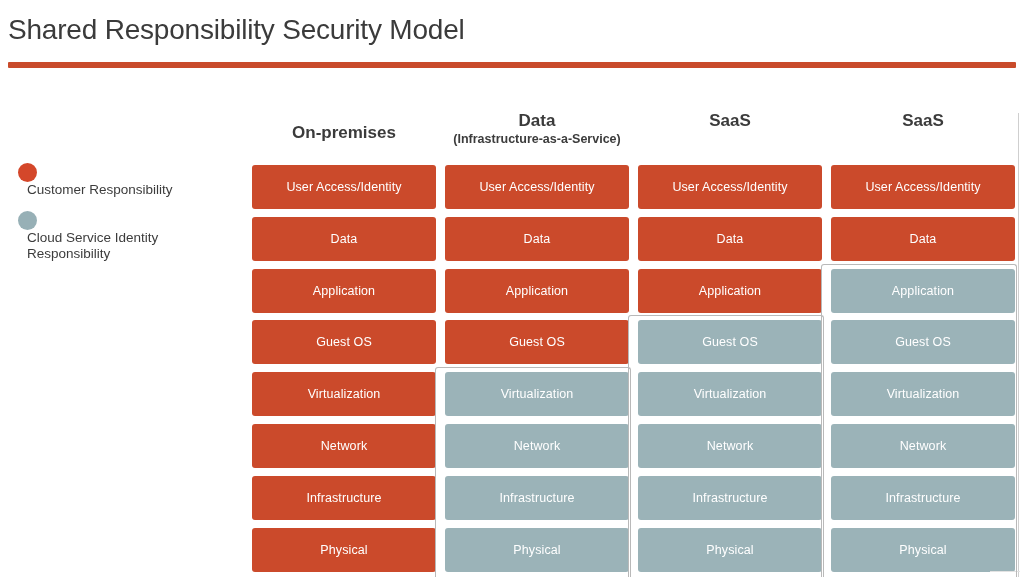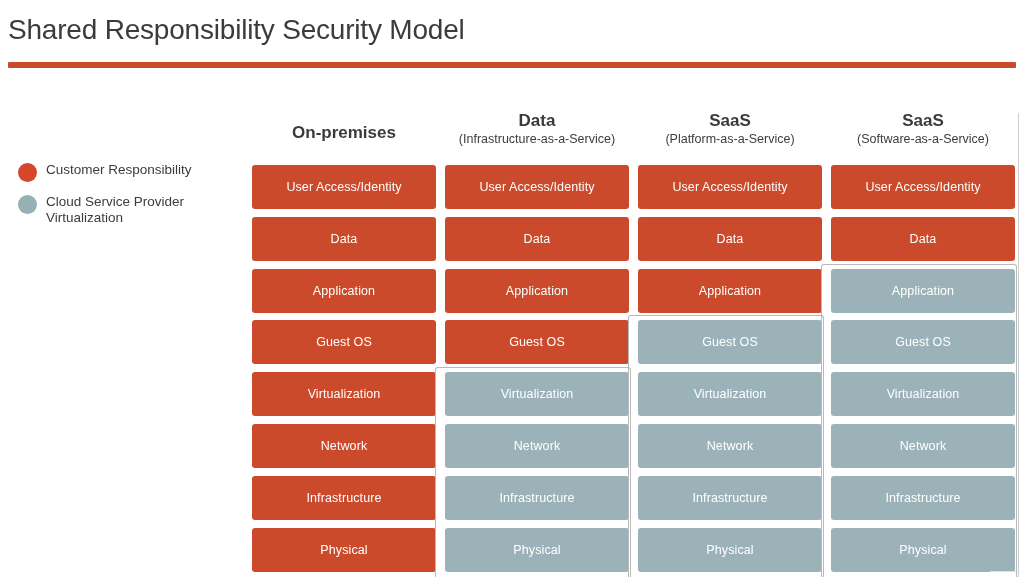--- a/index.html
+++ b/index.html
@@ -31,20 +31,21 @@
   
   #legend{
     position:absolute;
     left:18px; top:162px;
     width:225px;
   }
   .legend-row{
     display:flex;
     align-items:flex-start;
     margin-bottom:12px;
+    flex-direction:column;
   }
   .legend-dot{
     width:19px;height:19px;
     border-radius:50%;
     flex:0 0 auto;
     margin-top:1px;
   }
   .legend-dot.customer{background:#d4472a;}
   .legend-dot.provider{background:#97b0b6;}
   .legend-label{
@@ -77,21 +78,21 @@
   }
   .col-head .abbr{
     font-size:17px;
     font-weight:bold;
     color:#3b3b3b;
     line-height:21px;
     white-space:nowrap;
   }
   .col-head .full{
     font-size:12.5px;
-    font-weight:400;
+    font-weight:700;
     color:#3c3c3c;
     line-height:16px;
     white-space:nowrap;
   }
   .col-head.single .abbr{padding-top:12px;}
 
   .cells{
     position:absolute;
     top:55px; left:0; width:184px;
   }
@@ -139,21 +140,21 @@
 <div id="page-title">Shared Responsibility Security Model</div>
 <div id="title-rule"></div>
 
 <div id="legend">
     <div class="legend-row">
       <span class="legend-dot customer" style="background: rgb(212, 71, 42);"></span>
       <span class="legend-label">Customer Responsibility</span>
     </div>
     <div class="legend-row">
       <span class="legend-dot provider" style="background: rgb(151, 176, 182);"></span>
-      <span class="legend-label">Cloud Service Provider Virtualization</span>
+      <span class="legend-label">Cloud Service Identity Responsibility</span>
     </div>
   </div>
 
 <div id="matrix">
     <div class="col col-0">
       <div class="col-head single">
         <div class="abbr">On-premises</div>
       </div>
       <div class="cells">
         <div class="cell customer" style="background: rgb(203, 74, 43);">User Access/Identity</div>
@@ -180,38 +181,36 @@
         <div class="cell provider" style="background: rgb(155, 179, 184);">Virtualization</div>
         <div class="cell provider" style="background: rgb(155, 179, 184);">Network</div>
         <div class="cell provider" style="background: rgb(155, 179, 184);">Infrastructure</div>
         <div class="cell provider" style="background: rgb(155, 179, 184);">Physical</div>
       </div>
     </div>
     <div class="outline" style="border-top-color: rgb(185, 185, 185); border-right-color: rgb(185, 185, 185); border-bottom: none; border-left-color: rgb(185, 185, 185); left: 376px; top: 205.4px; width: 194px; height: 267.6px;"></div>
     <div class="col col-2">
       <div class="col-head">
         <div class="abbr">SaaS</div>
-        <div class="full">(Platform-as-a-Service)</div>
       </div>
       <div class="cells">
         <div class="cell customer" style="background: rgb(203, 74, 43);">User Access/Identity</div>
         <div class="cell customer" style="background: rgb(203, 74, 43);">Data</div>
         <div class="cell customer" style="background: rgb(203, 74, 43);">Application</div>
         <div class="cell provider" style="background: rgb(155, 179, 184);">Guest OS</div>
         <div class="cell provider" style="background: rgb(155, 179, 184);">Virtualization</div>
         <div class="cell provider" style="background: rgb(155, 179, 184);">Network</div>
         <div class="cell provider" style="background: rgb(155, 179, 184);">Infrastructure</div>
         <div class="cell provider" style="background: rgb(155, 179, 184);">Physical</div>
       </div>
     </div>
     <div class="outline" style="border-top-color: rgb(185, 185, 185); border-right-color: rgb(185, 185, 185); border-bottom: none; border-left-color: rgb(185, 185, 185); left: 569px; top: 153.6px; width: 194px; height: 319.4px;"></div>
     <div class="col col-3">
       <div class="col-head">
         <div class="abbr">SaaS</div>
-        <div class="full">(Software-as-a-Service)</div>
       </div>
       <div class="cells">
         <div class="cell customer" style="background: rgb(203, 74, 43);">User Access/Identity</div>
         <div class="cell customer" style="background: rgb(203, 74, 43);">Data</div>
         <div class="cell provider" style="background: rgb(155, 179, 184);">Application</div>
         <div class="cell provider" style="background: rgb(155, 179, 184);">Guest OS</div>
         <div class="cell provider" style="background: rgb(155, 179, 184);">Virtualization</div>
         <div class="cell provider" style="background: rgb(155, 179, 184);">Network</div>
         <div class="cell provider" style="background: rgb(155, 179, 184);">Infrastructure</div>
         <div class="cell provider" style="background: rgb(155, 179, 184);">Physical</div>

